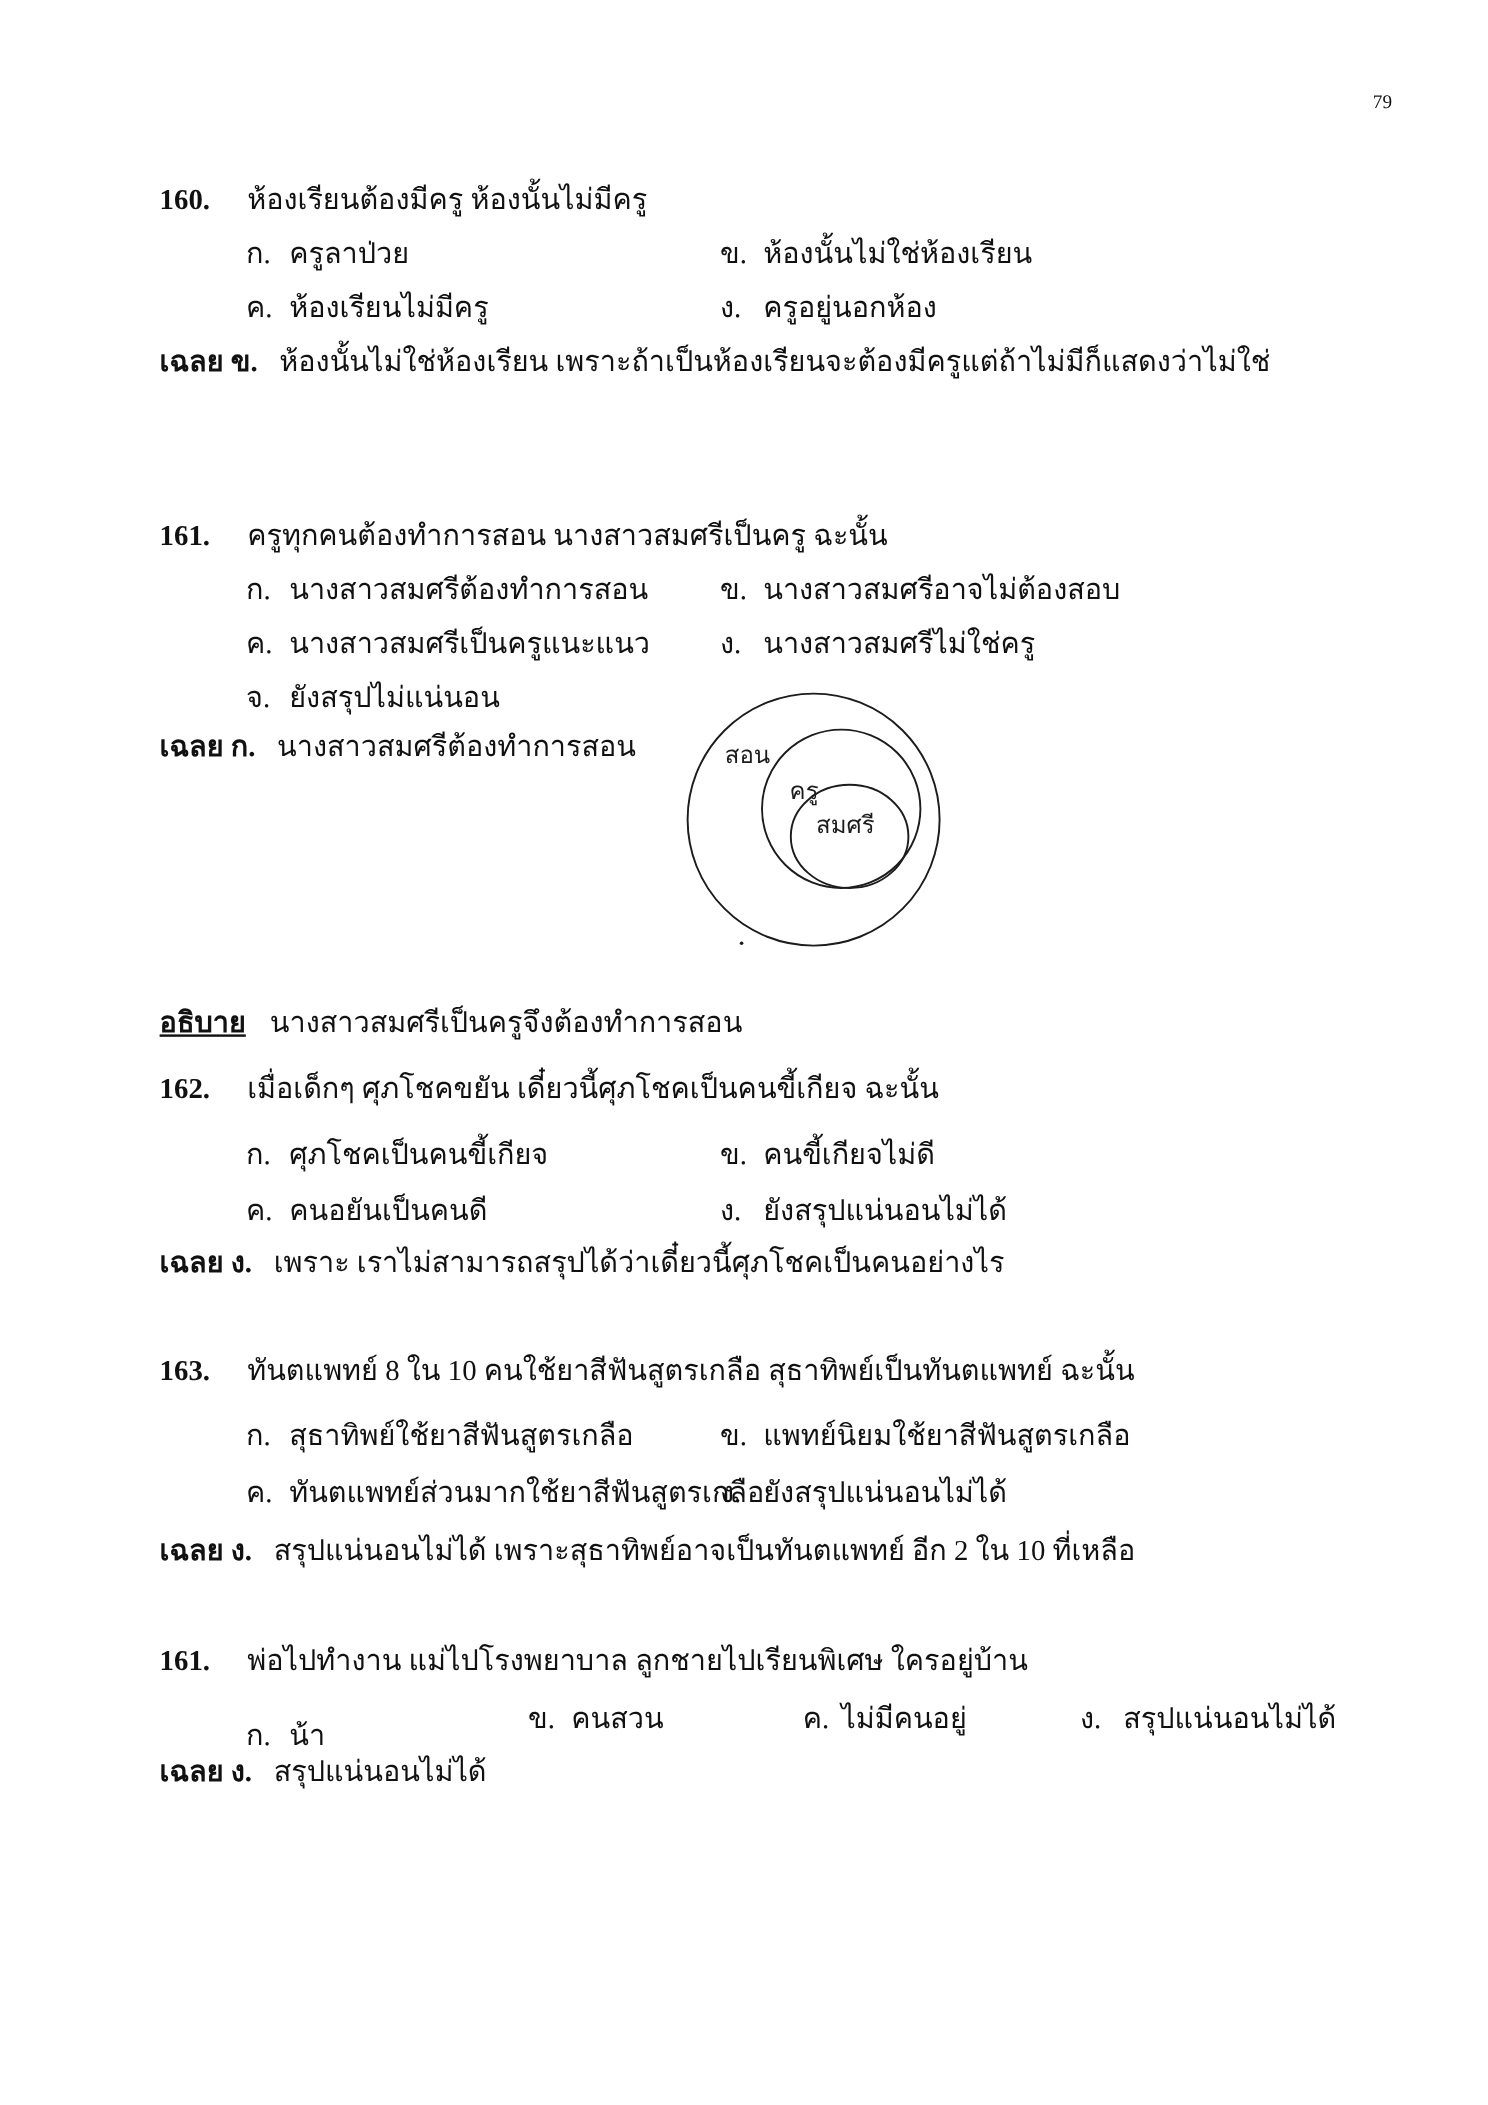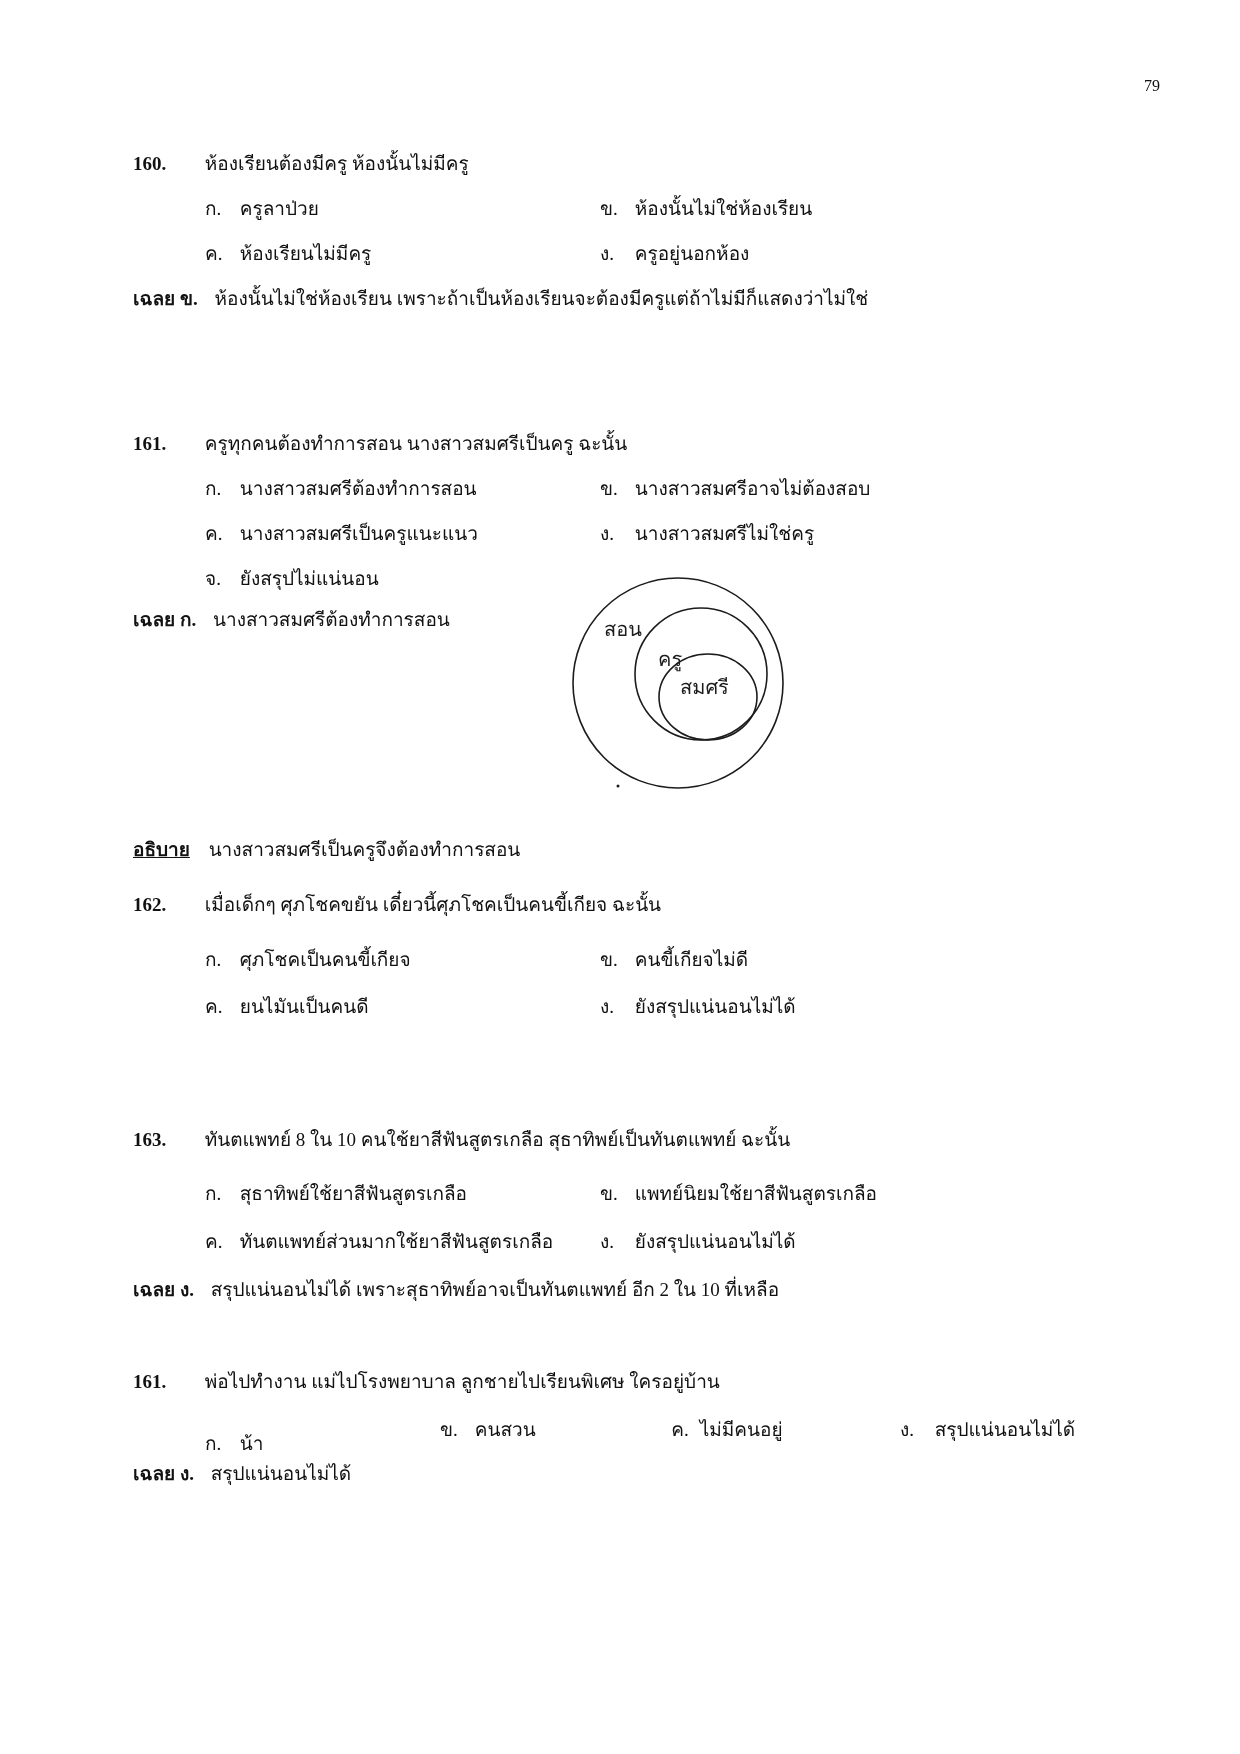--- a/index.html
+++ b/index.html
@@ -4,21 +4,21 @@
 <style>
   html,body{margin:0;padding:0;background:#e8e8e8;}
   .page{
     position:relative;
     width:1240px;height:1754px;
     background:#ffffff;
     font-family:"Liberation Serif","DejaVu Serif",serif;
     color:#111;
     overflow:hidden;
   }
-  .line{position:absolute;white-space:nowrap;font-size:19px;line-height:1.3;}
+  .line{position:absolute;white-space:nowrap;font-size:24px;line-height:1.3;}
   .pageno{font-size:16px;}
   .qnum{font-weight:bold;display:inline-block;width:67px;}
   .qtext{display:inline-block;}
   .optlabel{display:inline-block;min-width:30px;}
   .anslabel{font-weight:bold;margin-right:12px;}
   .expl-label{font-weight:bold;text-decoration:underline;margin-right:14px;}
   .venn{position:absolute;left:558px;top:568px;}
   .venn circle,.venn ellipse{fill:none;stroke:#1c1c1c;stroke-width:1.6px;}
   .venn text{font-size:20px;fill:#1c1c1c;font-family:"Liberation Serif","DejaVu Serif",serif;}
 </style>
@@ -105,25 +105,29 @@
   <div class="line" style="left:205px;top:948px;">
     <span class="optlabel">ก.</span>
     <span>ศุภโชคเป็นคนขี้เกียจ</span>
   </div>
   <div class="line" style="left:600px;top:948px;">
     <span class="optlabel">ข.</span>
     <span>คนขี้เกียจไม่ดี</span>
   </div>
   <div class="line" style="left:205px;top:995px;">
     <span class="optlabel">ค.</span>
-    <span>ยนไมันเป็นคนดี</span>
+    <span>คนอยันเป็นคนดี</span>
   </div>
   <div class="line" style="left:600px;top:995px;">
     <span class="optlabel">ง.</span>
     <span>ยังสรุปแน่นอนไม่ได้</span>
+  </div>
+  <div class="line" style="left:133px;top:1038px;">
+    <span class="anslabel">เฉลย ง.</span>
+    <span>เพราะ เราไม่สามารถสรุปได้ว่าเดี๋ยวนี้ศุภโชคเป็นคนอย่างไร</span>
   </div>
 
   <div class="line" style="left:133px;top:1128px;">
     <span class="qnum">163.</span>
     <span class="qtext">ทันตแพทย์ 8 ใน 10 คนใช้ยาสีฟันสูตรเกลือ สุธาทิพย์เป็นทันตแพทย์ ฉะนั้น</span>
   </div>
   <div class="line" style="left:205px;top:1182px;">
     <span class="optlabel">ก.</span>
     <span>สุธาทิพย์ใช้ยาสีฟันสูตรเกลือ</span>
   </div>

